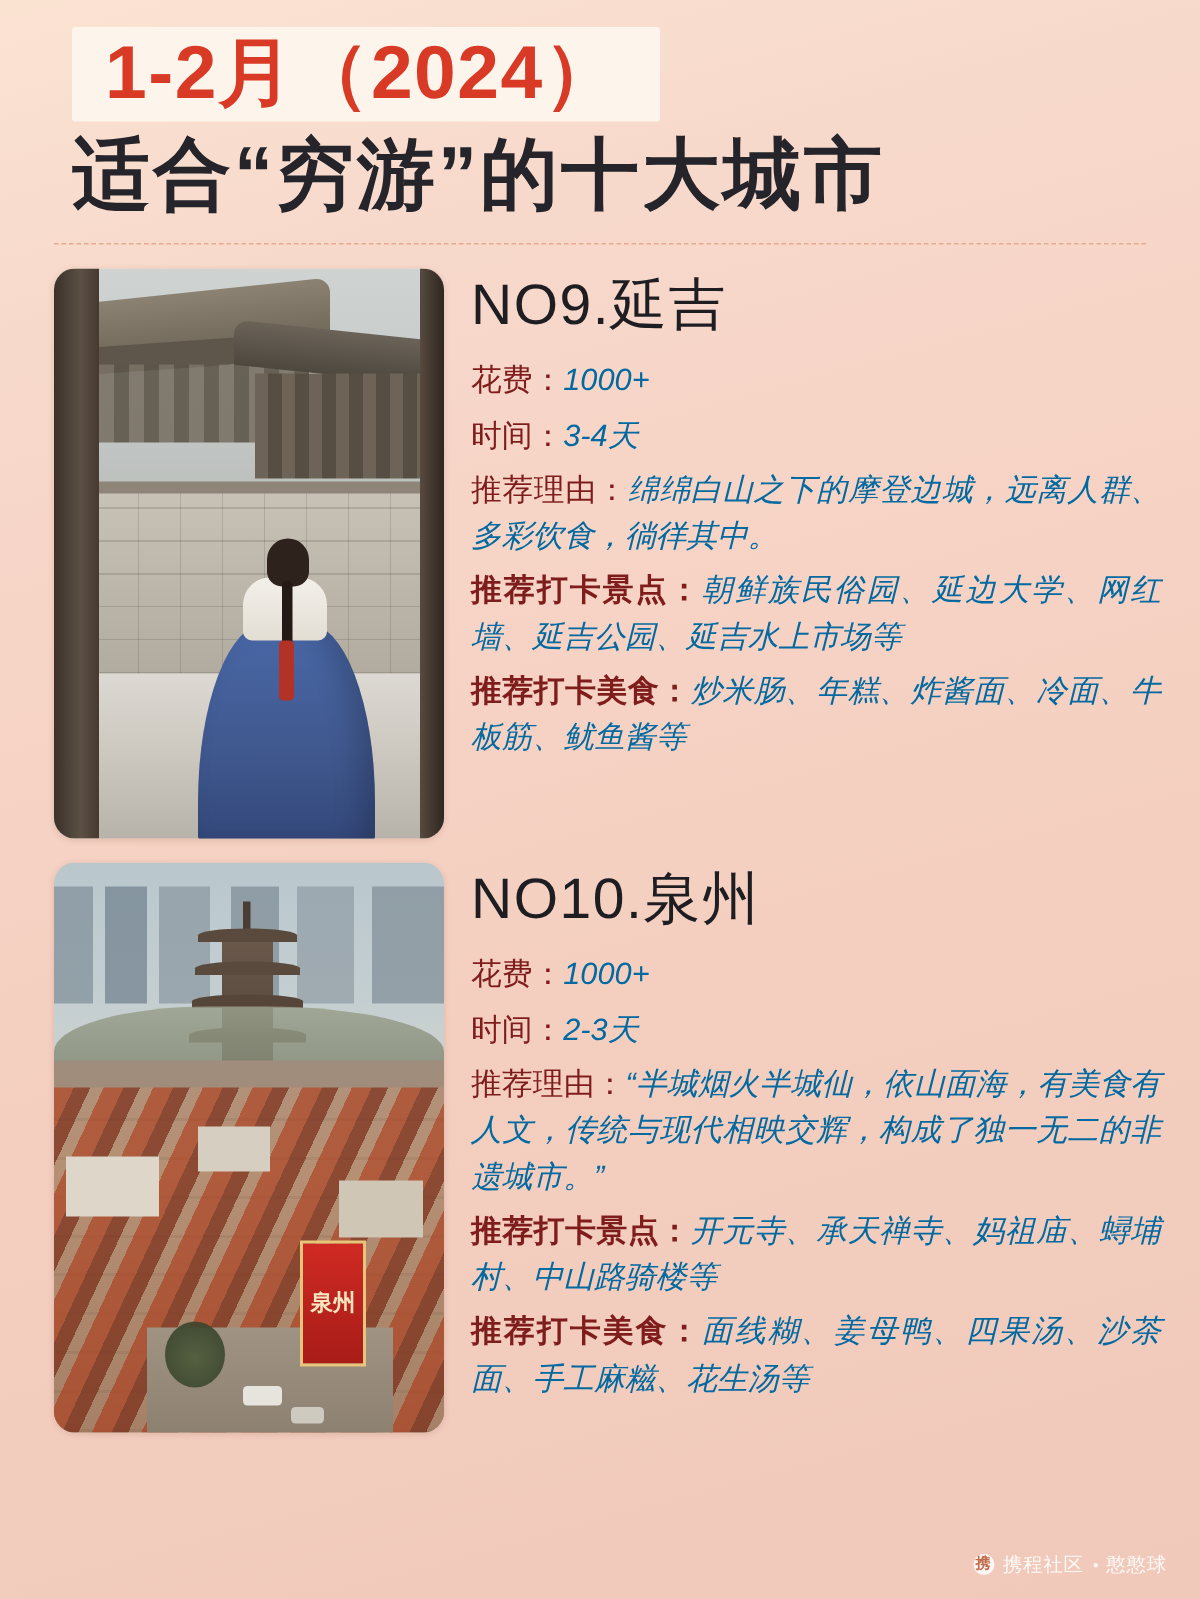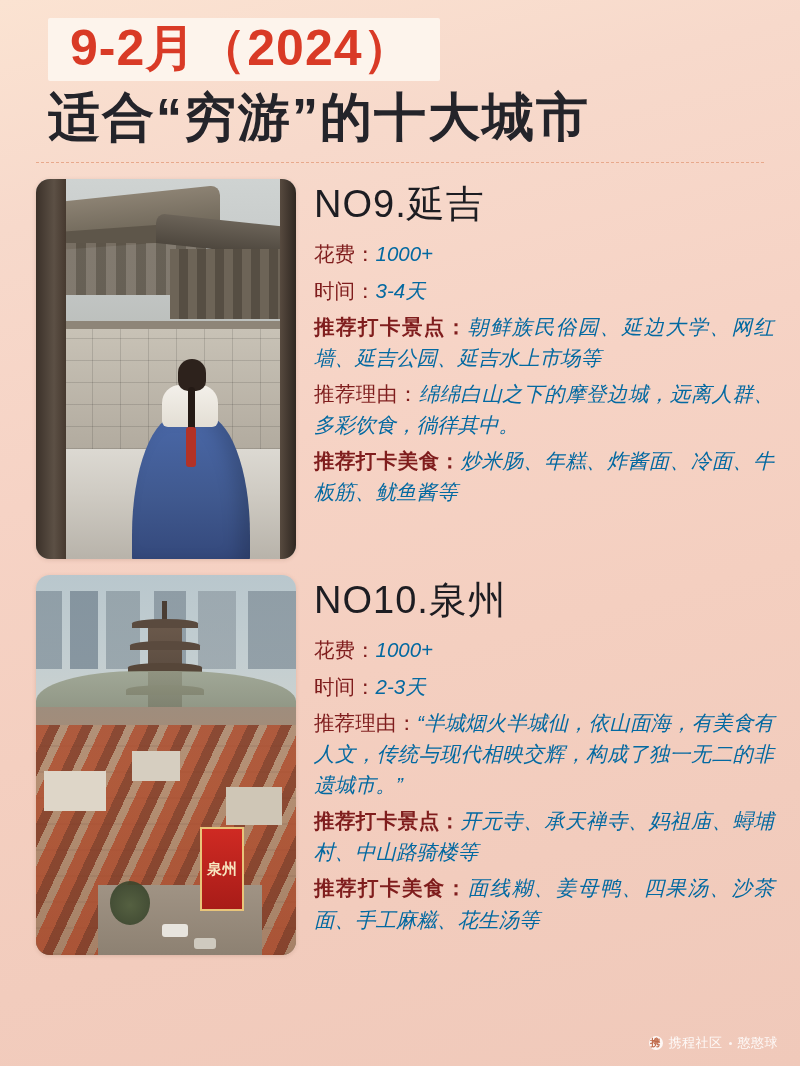--- a/index.html
+++ b/index.html
@@ -271,21 +271,21 @@
     display: inline-block;
   }
 </style>
 </head>
 <body>
 
 <div class="page">
 
   <div class="header">
     <div class="title-row-1">
-      <div class="title-1">9-2月（2024）</div>
+      <div class="title-1">1-2月（2024）</div>
     </div>
     <div class="title-row-2">
       <span class="title-2">适合</span>
       <span class="title-2 hl">“穷游”</span>
       <span class="title-2">的十大城市</span>
     </div>
     <div class="divider"></div>
   </div>
 
   <div class="card">
@@ -309,24 +309,24 @@
     </div>
     <div class="info">
       <div class="city">NO9.延吉</div>
       <div class="row">
         <span class="lab">花费：</span><span class="val">1000+</span>
       </div>
       <div class="row">
         <span class="lab">时间：</span><span class="val">3-4天</span>
       </div>
       <div class="row">
+        <span class="lab">推荐理由：</span><span class="val">绵绵白山之下的摩登边城，远离人群、多彩饮食，徜徉其中。</span>
+      </div>
+      <div class="row">
         <span class="lab b">推荐打卡景点：</span><span class="val">朝鲜族民俗园、延边大学、网红墙、延吉公园、延吉水上市场等</span>
-      </div>
-      <div class="row">
-        <span class="lab">推荐理由：</span><span class="val">绵绵白山之下的摩登边城，远离人群、多彩饮食，徜徉其中。</span>
       </div>
       <div class="row">
         <span class="lab b">推荐打卡美食：</span><span class="val">炒米肠、年糕、炸酱面、冷面、牛板筋、鱿鱼酱等</span>
       </div>
     </div>
   </div>
 
   <div class="card">
     <div class="photo p2">
       <div class="ph2-sky"></div>

